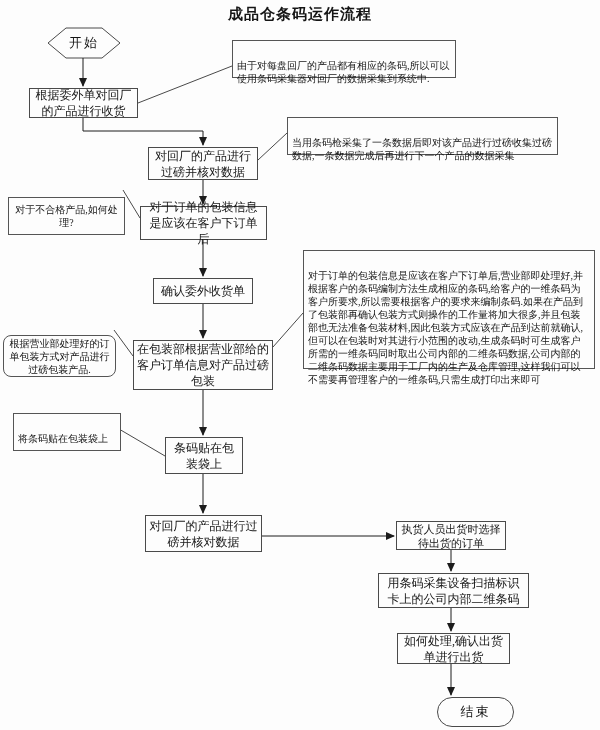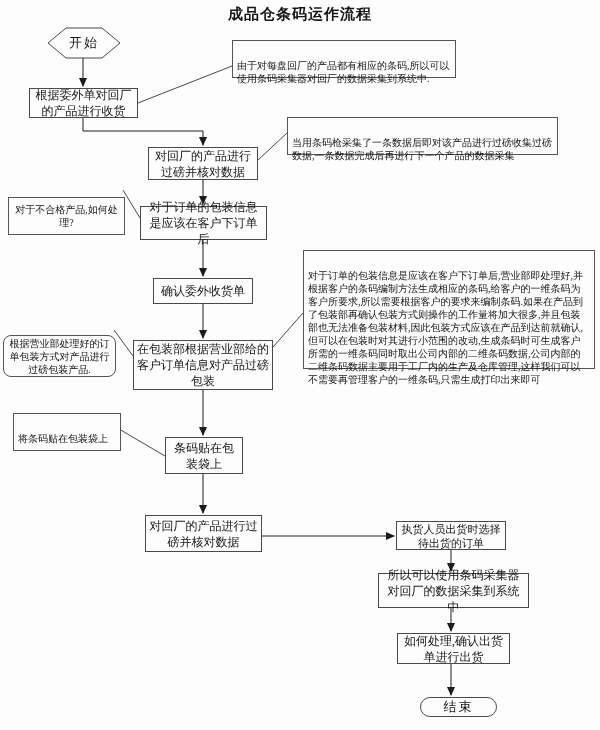--- a/index.html
+++ b/index.html
@@ -77,25 +77,25 @@
   <div class="node" style="left:153px;top:278px;width:100px;height:26px;">确认委外收货单</div>
 
   <div class="node" style="left:133px;top:340px;width:140px;height:50px;">在包装部根据营业部给的客户订单信息对产品过磅包装</div>
 
   <div class="node" style="left:165px;top:437px;width:78px;height:37px;">条码贴在包装袋上</div>
 
   <div class="node" style="left:145px;top:515px;width:117px;height:37px;">对回厂的产品进行过磅并核对数据</div>
 
   <div class="node" style="left:396px;top:521px;width:110px;height:29px;font-size:11px;line-height:14px;">执货人员出货时选择待出货的订单</div>
 
-  <div class="node" style="left:378px;top:573px;width:151px;height:35px;">所以可以使用条码采集器对回厂的数据采集到系统中</div>
+  <div class="node" style="left:378px;top:573px;width:151px;height:35px;">用条码采集设备扫描标识卡上的公司内部二维条码</div>
 
   <div class="node" style="left:397px;top:633px;width:113px;height:31px;">如何处理,确认出货单进行出货</div>
 
-  <div class="node stadium" style="left:420px;top:697px;width:77px;height:20px;">结束</div>
+  <div class="node stadium" style="left:437px;top:697px;width:77px;height:30px;">结束</div>
 
   <div class="note" style="left:232px;top:40px;width:224px;height:31px;">由于对每盘回厂的产品都有相应的条码,所以可以使用条码采集器对回厂的数据采集到系统中.</div>
 
   <div class="note" style="left:287px;top:117px;width:271px;height:33px;">当用条码枪采集了一条数据后即对该产品进行过磅收集过磅数据,一条数据完成后再进行下一个产品的数据采集</div>
 
   <div class="note center" style="left:8px;top:173px;width:117px;height:28px;">对于不合格产品,如何处理?</div>
 
   <div class="note" style="left:303px;top:250px;width:292px;height:119px;">对于订单的包装信息是应该在客户下订单后,营业部即处理好,并根据客户的条码编制方法生成相应的条码,给客户的一维条码为客户所要求,所以需要根据客户的要求来编制条码.如果在产品到了包装部再确认包装方式则操作的工作量将加大很多,并且包装部也无法准备包装材料,因此包装方式应该在产品到达前就确认,但可以在包装时对其进行小范围的改动,生成条码时可生成客户所需的一维条码同时取出公司内部的二维条码数据,公司内部的二维条码数据主要用于工厂内的生产及仓库管理,这样我们可以不需要再管理客户的一维条码,只需生成打印出来即可</div>
 
   <div class="note center" style="left:3px;top:311px;width:113px;height:42px;border-radius:8px;">根据营业部处理好的订单包装方式对产品进行过磅包装产品.</div>

